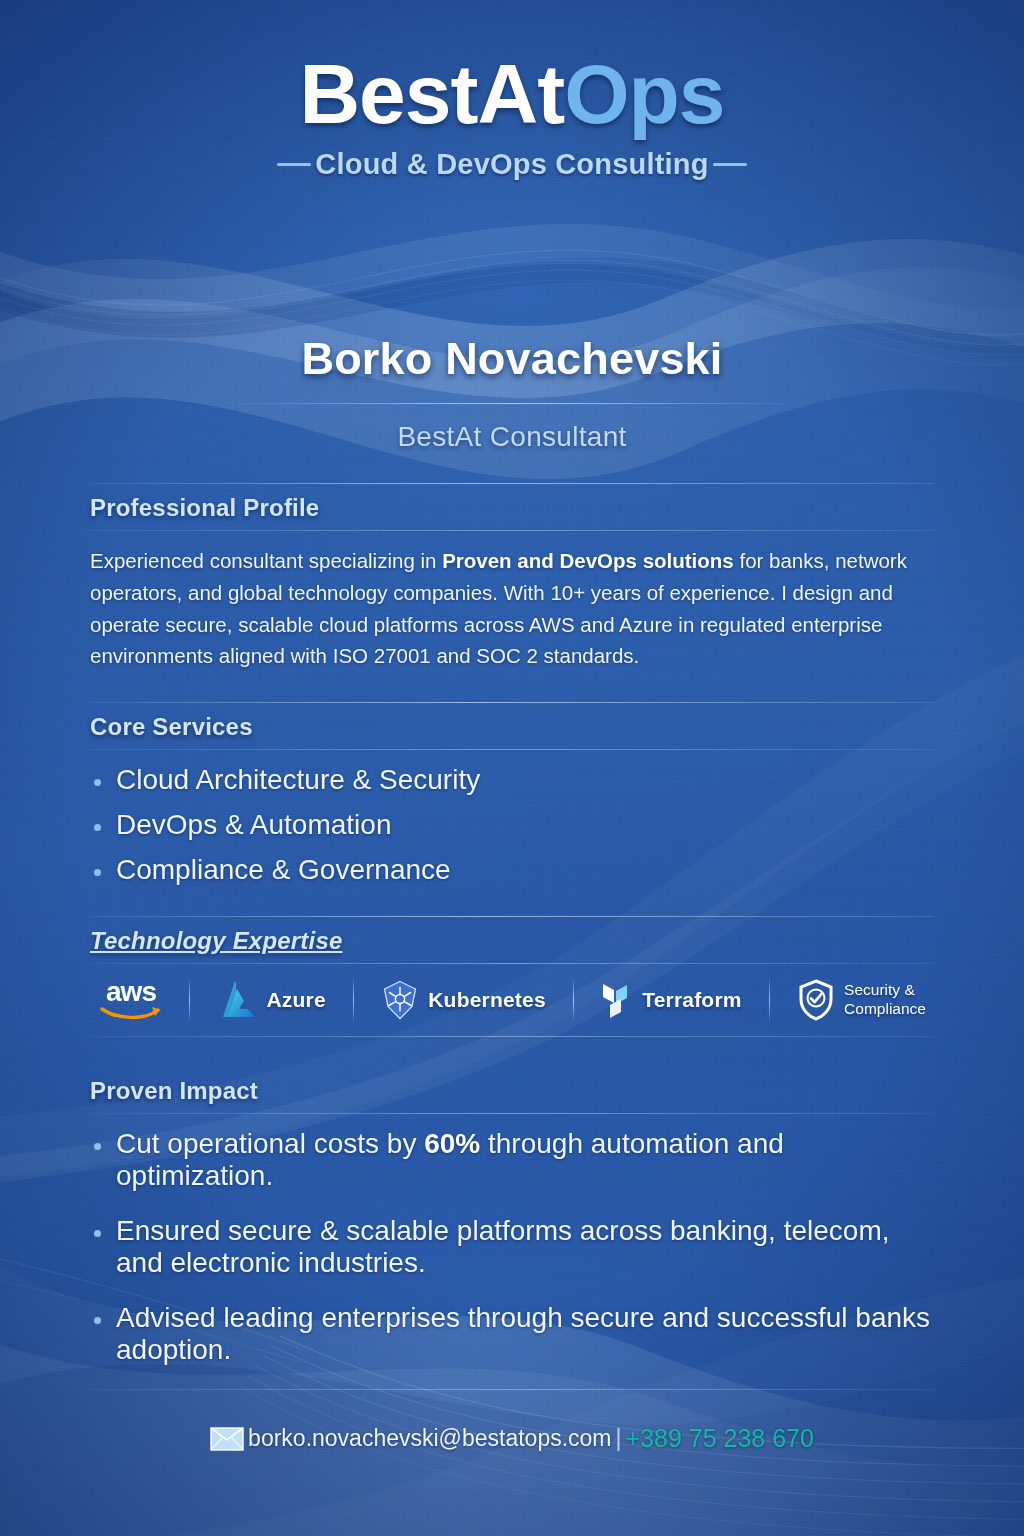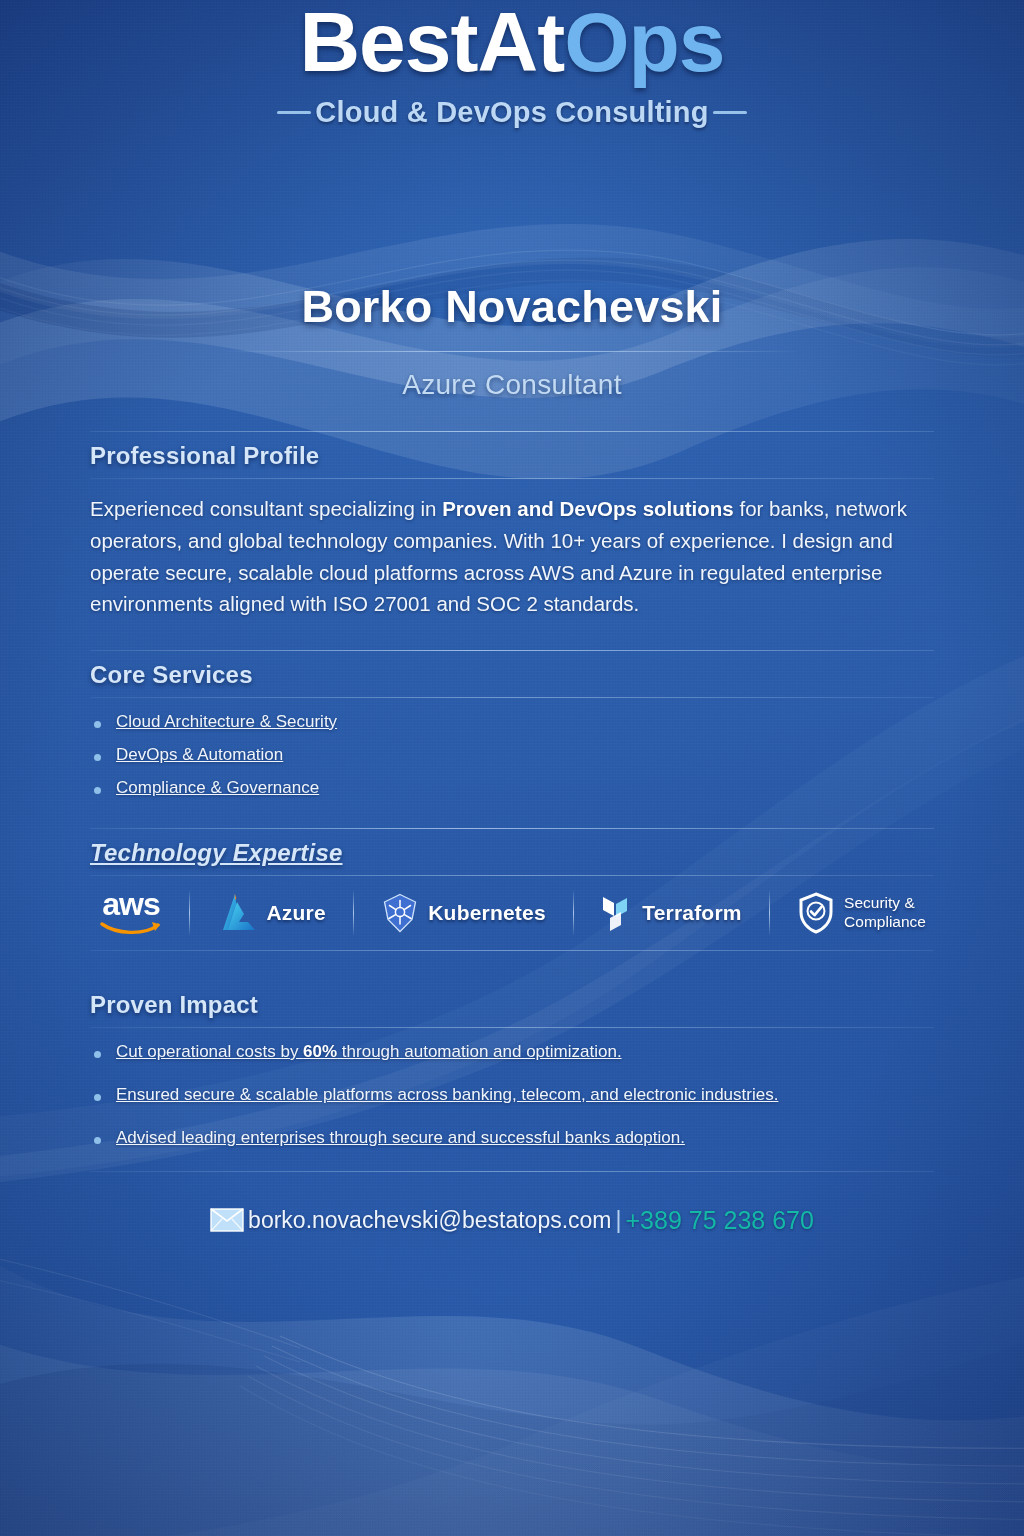--- a/index.html
+++ b/index.html
@@ -29,21 +29,21 @@
   #bg svg { position:absolute; inset:0; width:1024px; height:1536px; }
   #bg .vig {
     position:absolute; inset:0;
     background:radial-gradient(ellipse 95% 75% at 50% 50%, rgba(0,0,0,0) 45%, rgba(4,18,54,.38) 100%);
   }
 
   
   .page { position:relative; z-index:2; width:1024px; height:1536px; padding:0 90px; }
 
   
-  .header { text-align:center; }
+  .header { padding-top:52px; text-align:center; }
   .logo {
     font-size:84px; font-weight:bold; letter-spacing:-1px; line-height:1;
     text-shadow:0 3px 5px rgba(6,22,60,.55);
   }
   .logo .w { color:#ffffff; }
   .logo .a { color:#6fb4ef; }
   .tagline-row {
     display:flex; align-items:center; justify-content:center; gap:4px;
     margin-top:12px;
   }
@@ -86,23 +86,22 @@
 
   .body-text {
     font-size:20.5px; line-height:1.55; color:#f0f5fc;
     text-shadow:0 1px 3px rgba(6,22,60,.5);
     padding-top:14px;
   }
   .body-text b { color:#ffffff; font-weight:bold; }
 
   ul { list-style:none; padding-top:14px; }
   li {
-    position:relative; padding-left:26px; font-size:17px; color:#f0f5fc;
+    position:relative; padding-left:26px; font-size:28px; color:#f0f5fc;
     text-shadow:0 1px 3px rgba(6,22,60,.5);
-    text-decoration:underline;
   }
   li::before {
     content:""; position:absolute; left:4px; top:.55em;
     width:7px; height:7px; border-radius:50%; background:#8fc0ea;
   }
   ul.tight li { margin-bottom:13px; }
   ul.loose li { margin-bottom:23px; }
   li b { font-weight:bold; color:#ffffff; }
 
   
@@ -111,21 +110,21 @@
     padding:14px 8px 14px 10px;
   }
   .tech-item { display:flex; align-items:center; gap:9px; }
   .tech-label {
     font-size:21px; font-weight:bold; color:#ffffff; letter-spacing:.2px;
     text-shadow:0 2px 3px rgba(6,22,60,.55);
   }
   .tech-label.two-line { font-size:15.5px; font-weight:normal; line-height:1.2; letter-spacing:0; }
   .tech-sep { width:1px; height:44px; background:linear-gradient(180deg, rgba(190,218,246,.05), rgba(200,224,248,.8), rgba(190,218,246,.05)); }
   .aws-logo { display:flex; flex-direction:column; align-items:center; gap:1px; }
-  .aws-word { font-size:32px; font-weight:bold; color:#fff; line-height:.9; letter-spacing:-1px; }
+  .aws-word { font-size:28px; font-weight:bold; color:#fff; line-height:.9; letter-spacing:-1px; }
 
   
   .contact {
     display:flex; align-items:center; justify-content:center; gap:4px;
     margin-top:26px; padding-top:8px;
   }
   .contact-text { font-size:23px; color:#eef4fc; text-shadow:0 1px 3px rgba(6,22,60,.5); }
   .contact-sep { color:#b6d2ee; font-size:23px; }
   .contact-phone { font-size:25px; color:#14b8a6; text-shadow:0 1px 3px rgba(6,22,60,.5); }
 </style>
@@ -198,21 +197,21 @@
     <div class="tagline-row">
       <span class="dash"></span>
       <span class="tagline">Cloud &amp; DevOps Consulting</span>
       <span class="dash"></span>
     </div>
   </div>
 
   <div class="identity">
     <div class="person-name">Borko Novachevski</div>
     <div class="name-rule"></div>
-    <div class="person-role">Azure Consultant</div>
+    <div class="person-role">BestAt Consultant</div>
   </div>
 
   <div class="section">
     <div class="rule"></div>
     <div class="sec-title">Professional Profile</div>
     <div class="rule soft"></div>
     <p class="body-text"><span>Experienced consultant specializing in </span><b>Proven and DevOps solutions</b><span> for banks, network operators, and global technology companies. With 10+ years of experience. I design and operate secure, scalable cloud platforms across AWS and Azure in regulated enterprise environments aligned with ISO 27001 and SOC 2 standards.</span></p>
   </div>
 
   <div class="section">

